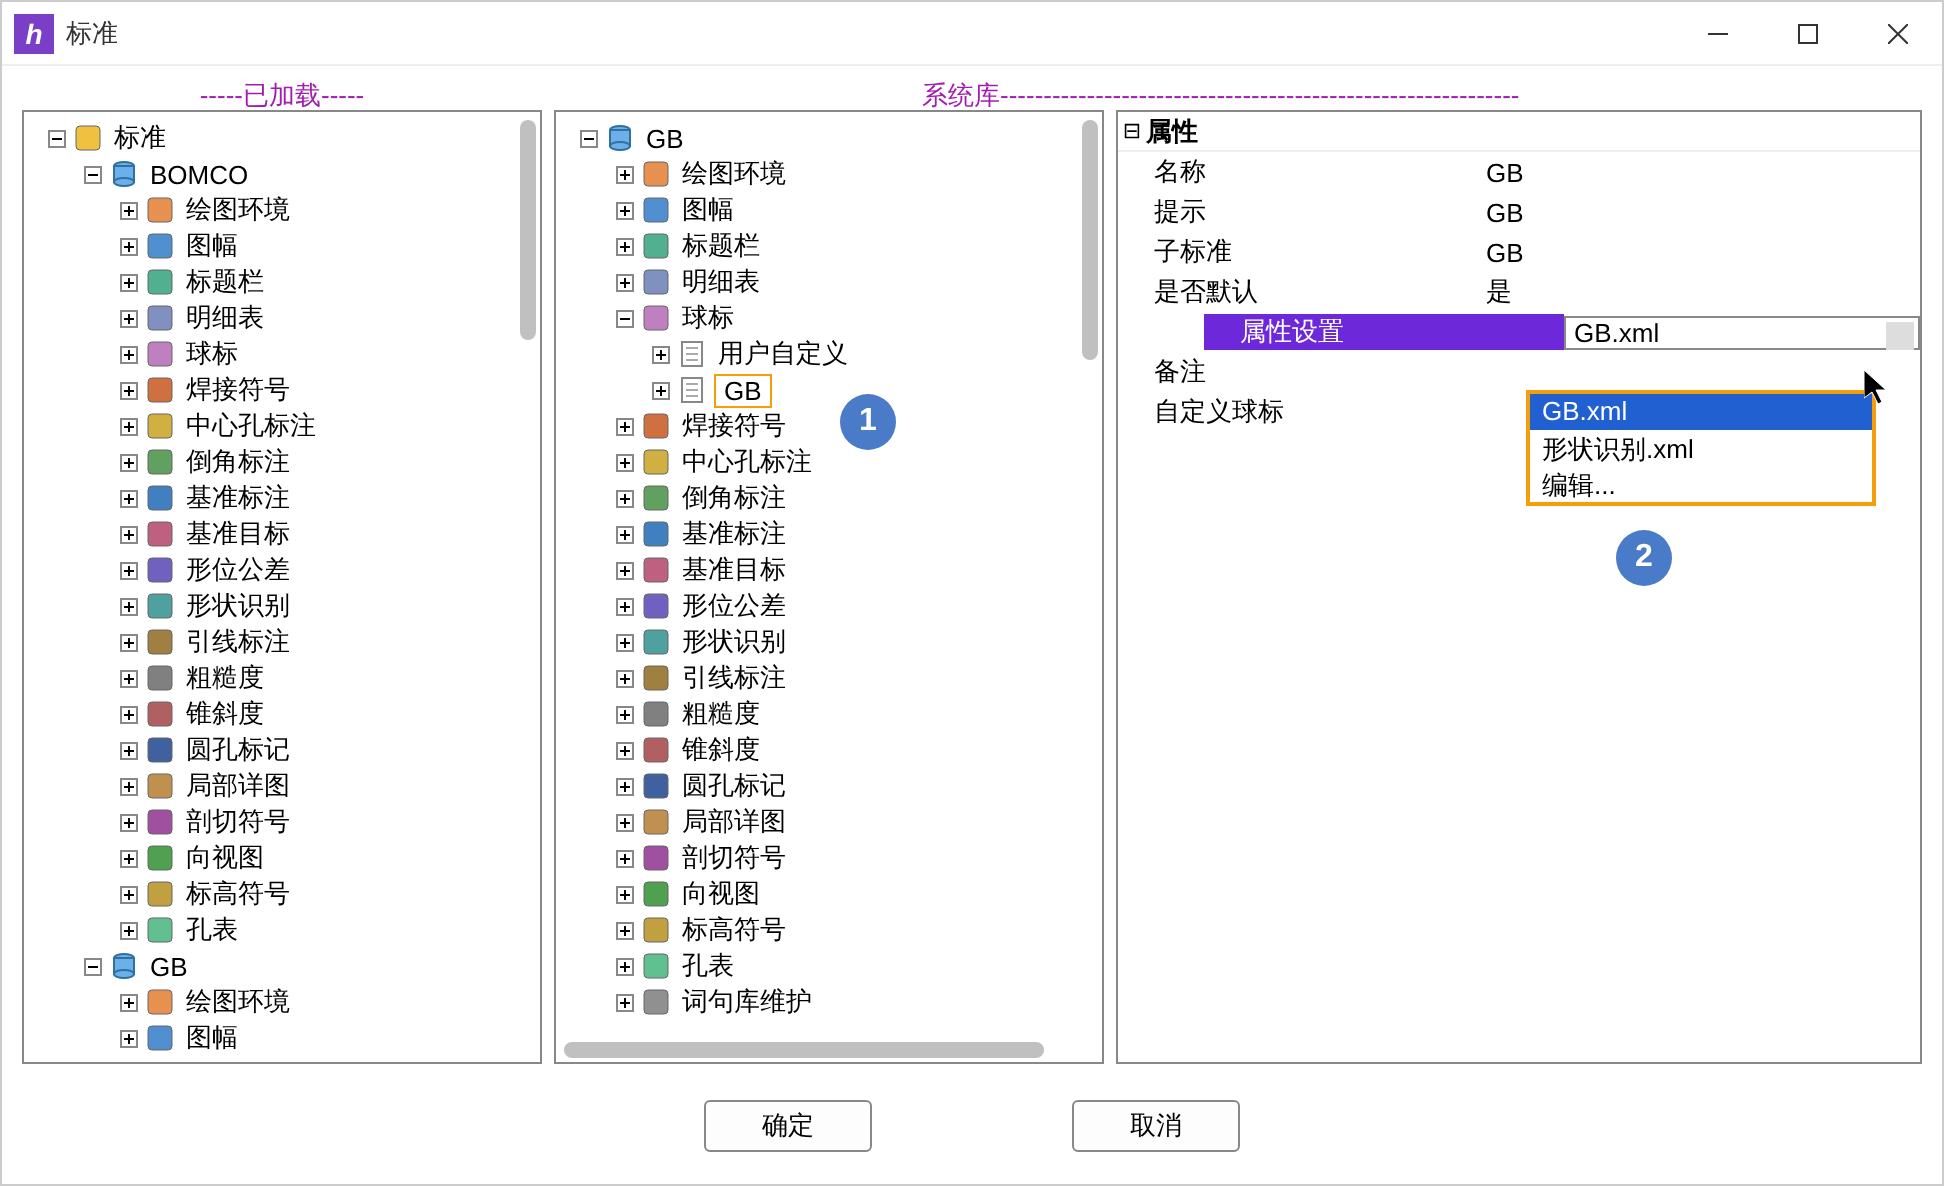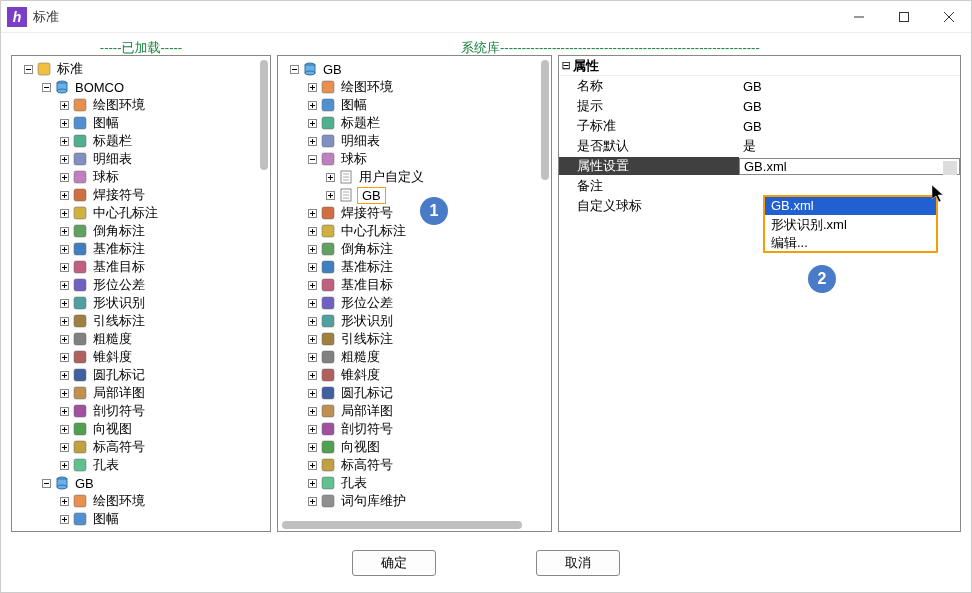--- a/index.html
+++ b/index.html
@@ -3,21 +3,21 @@
 <meta charset="utf-8">
 <style>
 * { box-sizing: border-box; margin: 0; padding: 0; }
 body { font-family: "Microsoft YaHei", "SimSun", sans-serif; font-size: 13px; background: #fff; color: #000; user-select: none; }
 .window { width: 972px; height: 593px; border: 1px solid #ccc; background: #fff; display: flex; flex-direction: column; }
 .titlebar { height: 32px; display: flex; align-items: center; border-bottom: 1px solid #eee; }
 .app-icon { width: 20px; height: 20px; margin: 0 6px; background: #7b3fc7; display: inline-flex; align-items: center; justify-content: center; color: #fff; font-style: italic; font-size: 14px; font-weight: bold; }
 .title { flex: 1; font-size: 13px; color: #333; }
 .winbtns { display: flex; }
 .winbtn { width: 45px; height: 32px; display: flex; align-items: center; justify-content: center; color: #333; }
-.panel-headers { height: 22px; display: flex; font-size: 13px; color: #15803d; padding-top: 6px; }
+.panel-headers { height: 22px; display: flex; font-size: 13px; color: #a21caf; padding-top: 6px; }
 .header-left { flex: 0 0 280px; text-align: center; }
 .header-right { flex: 1; padding-left: 180px; }
 .content { flex: 1; display: flex; padding: 0 10px 10px 10px; gap: 6px; overflow: hidden; }
 .pane { border: 1px solid #888; position: relative; overflow: hidden; background: #fff; }
 .pane-left { width: 260px; }
 .pane-mid { width: 275px; position: relative; }
 .pane-right { flex: 1; position: relative; }
 .scroll-inner { position: absolute; inset: 2px 14px 2px 2px; overflow: hidden; }
 .fake-scrollbar { position: absolute; right: 2px; top: 4px; width: 8px; height: 110px; background: #c0c0c0; border-radius: 4px; }
 .fake-scrollbar.mid { top: 4px; height: 120px; }
@@ -31,21 +31,21 @@
 .node-label { font-size: 13px; padding: 0 2px; }
 .node-label.selected { border: 1px solid #f59e0b; background: #fff; padding: 0 4px; }
 .prop-grid { font-size: 13px; }
 .prop-header-row { height: 20px; display: flex; align-items: center; border-bottom: 1px solid #eee; }
 .prop-collapse { width: 14px; text-align: center; font-size: 11px; }
 .prop-title { font-weight: bold; font-family: Liberation Serif, serif; }
 .prop-row { height: 20px; display: flex; align-items: center; }
 .prop-label { width: 180px; padding-left: 18px; }
 .prop-value { flex: 1; padding-left: 4px; }
 .prop-row.selected { }
-.prop-row.selected .prop-label { background: #404040; color: #fff; }
+.prop-row.selected .prop-label { background: #6d28d9; color: #fff; margin-left: 43px; }
 .prop-row.selected .prop-value { border: 1px solid #888; position: relative; }
 .prop-row.selected .prop-value::after { content: ''; position: absolute; right: 2px; top: 2px; width: 14px; height: 14px; background: #ddd; }
 .dropdown { position: absolute; left: 763px; top: 195px; width: 175px; border: 2px solid #f59e0b; background: #fff; z-index: 10; }
 .dd-item { height: 18px; padding: 1px 6px; font-size: 13px; }
 .dd-item.hl { background: #2060d0; color: #fff; }
 .badge { position: absolute; width: 28px; height: 28px; border-radius: 50%; background: #4a7bc8; color: #fff; display: flex; align-items: center; justify-content: center; font-size: 16px; font-weight: bold; z-index: 20; }
 .badge1 { left: 420px; top: 197px; }
 .badge2 { left: 808px; top: 265px; }
 .cursor { position: absolute; left: 932px; top: 185px; z-index: 15; }
 .buttons { height: 50px; display: flex; align-items: center; justify-content: center; gap: 100px; padding-bottom: 8px; }

